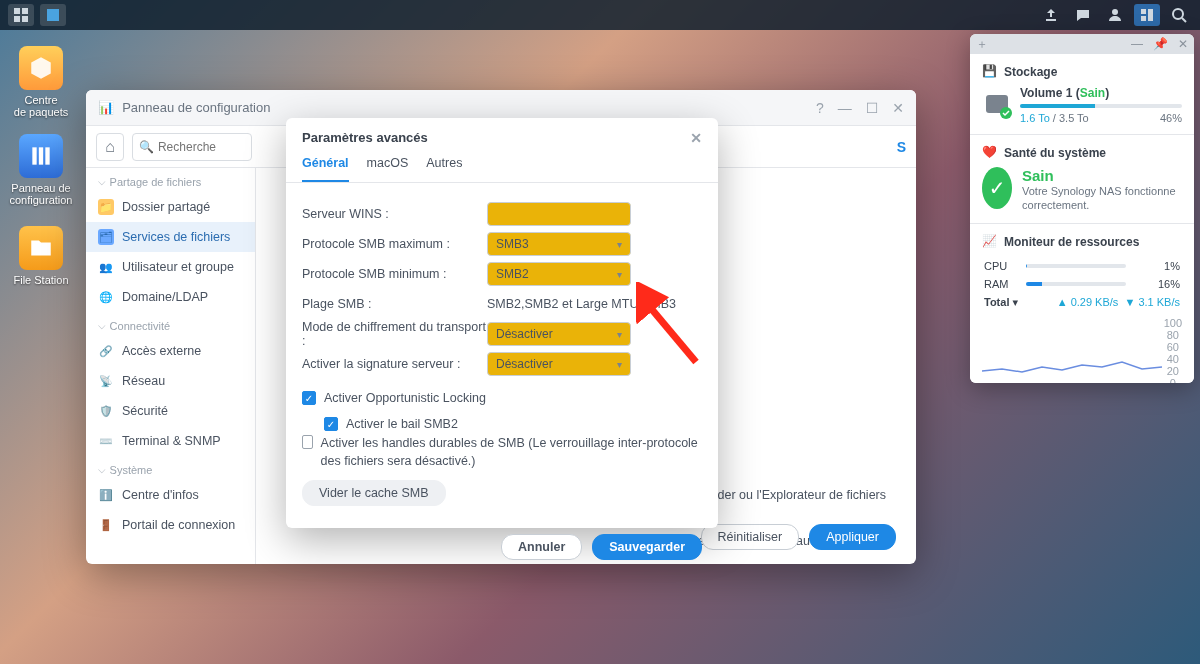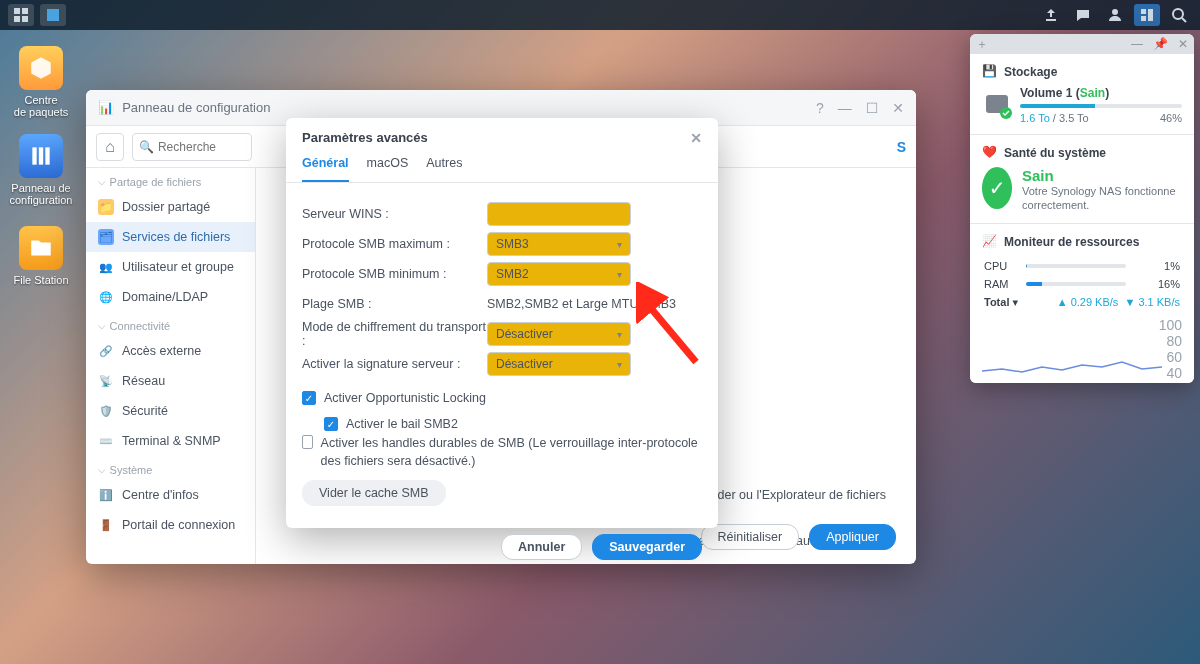--- a/index.html
+++ b/index.html
@@ -63,21 +63,21 @@
   .bar { height:4px; background:#e2e6eb; border-radius:2px; overflow:hidden; margin:4px 0; }
   .bar .fill { height:100%; background:#1ea7d6; }
   .health { display:flex; gap:10px; align-items:flex-start; }
   .health-badge { width:42px; height:42px; border-radius:50%; background:#2fbf5b; display:flex; align-items:center; justify-content:center; color:#fff; font-size:20px; }
   .health-title { color:#2fbf5b; font-weight:700; font-size:15px; }
   .health-sub { color:#6a7480; font-size:11px; line-height:1.3; }
   .rtable { width:100%; font-size:11px; color:#3a424d; }
   .rtable td { padding:2px 0; }
   .mini { font-size:11px; color:#6a7480; }
   .sparkwrap { height:56px; position:relative; margin-top:4px; }
-  .ylabels { position:absolute; right:0; top:0; bottom:0; display:flex; flex-direction:column; justify-content:space-between; font-size:14px; color:#9aa3ad; text-align:right; }
+  .ylabels { position:absolute; right:0; top:0; bottom:0; display:flex; flex-direction:column; justify-content:space-between; font-size:11px; color:#9aa3ad; text-align:center; }
   .spark { position:absolute; left:0; right:20px; bottom:0; height:100%; }
 </style>
 </head>
 <body>
 
 <div class="topbar">
   <div class="topbar-left">
     <div class="tb-btn active">
         <svg viewBox="0 0 16 16">
           <rect x="1" y="1" width="6" height="6"></rect>

